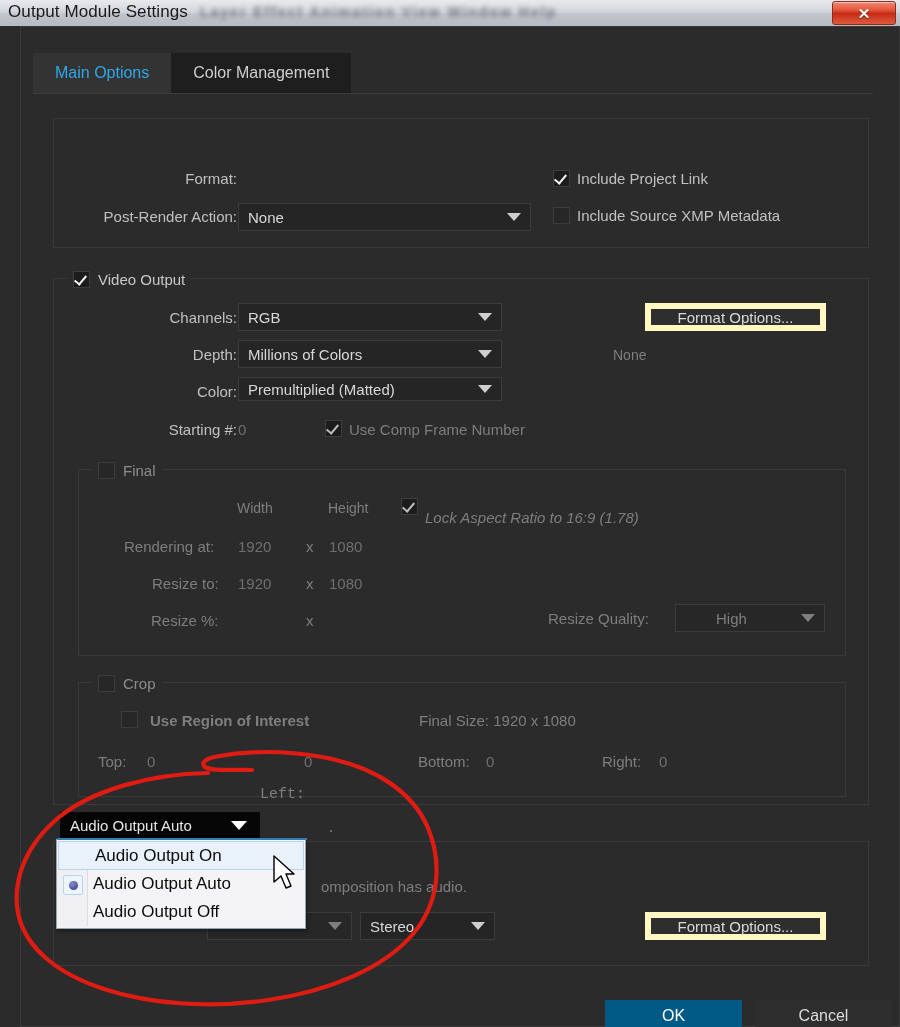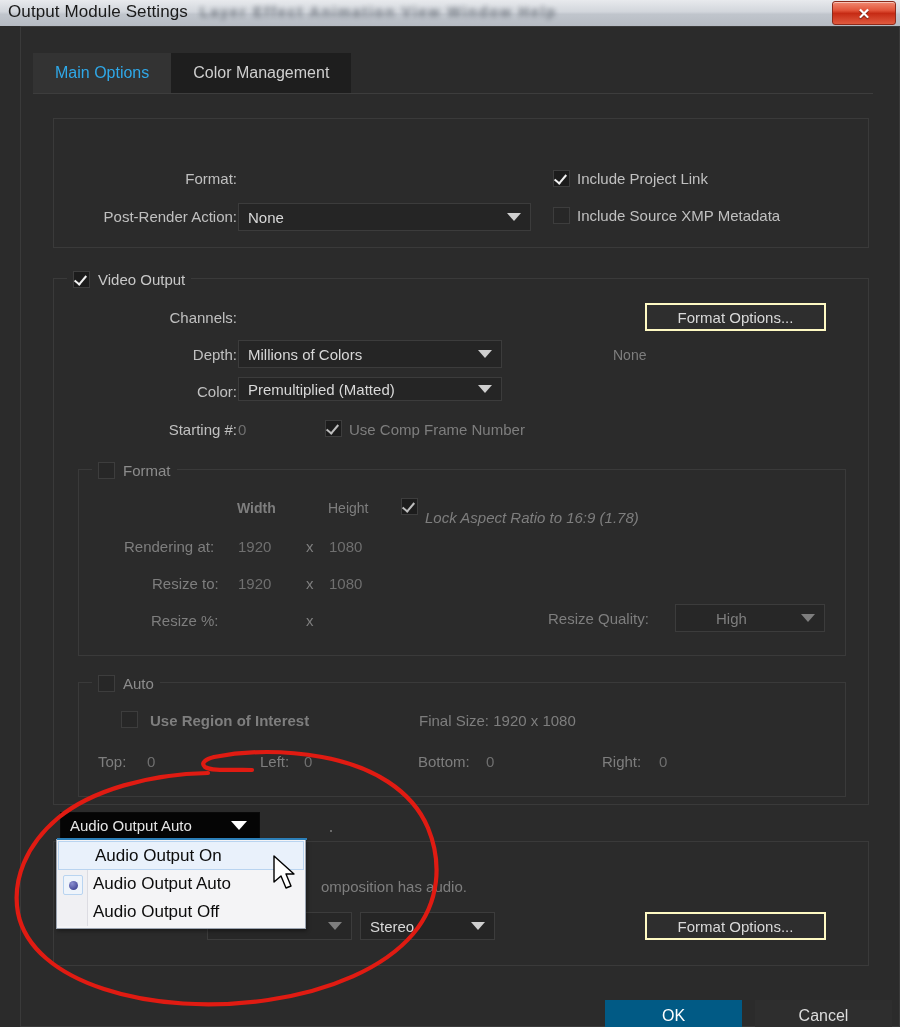--- a/index.html
+++ b/index.html
@@ -155,21 +155,21 @@
     width: 0; height: 0;
     border-left: 7px solid transparent;
     border-right: 7px solid transparent;
     border-top: 8px solid #cfcfcf;
   }
   .combo.dim .caret { border-top-color: #7e7e7e; }
 
   .btn {
     position: absolute;
     background: #2e2e2e;
-    border: 2px solid #fef9c3;
+    border: 6px solid #fef9c3;
     box-sizing: border-box;
     display: flex;
     align-items: center;
     justify-content: center;
     font-size: 15px;
     color: #d9d9d9;
   }
 
   
   .cbx {
@@ -361,20 +361,24 @@
   <div class="cbx unchecked" style="left:539px; top:181px;"></div>
   <div class="lbl" style="left:563px; top:181px;">Include Source XMP Metadata</div>
 
   <div class="panel" style="left:39px; top:252px; width:816px; height:527px;"></div>
   <div class="panel-legend" style="left:53px; top:243px;">
     <span class="cbx checked" style="position:relative; left:0; top:0; margin-right:8px;"></span>
     <span>Video Output</span>
   </div>
 
   <div class="lbl" style="left:120px; top:283px; width:103px; text-align:right;">Channels:</div>
+  <div class="combo" style="left:224px; top:277px; width:264px; height:28px;">
+    <span>RGB</span>
+    <i class="caret"></i>
+  </div>
 
   <div class="lbl" style="left:120px; top:320px; width:103px; text-align:right;">Depth:</div>
   <div class="combo" style="left:224px; top:314px; width:264px; height:28px;">
     <span>Millions of Colors</span>
     <i class="caret"></i>
   </div>
 
   <div class="lbl" style="left:120px; top:357px; width:103px; text-align:right;">Color:</div>
   <div class="combo" style="left:224px; top:351px; width:264px; height:24px;">
     <span>Premultiplied (Matted)</span>
@@ -387,24 +391,24 @@
   <div class="lbl dim" style="left:335px; top:395px;">Use Comp Frame Number</div>
 
   <div class="btn" style="left:631px; top:277px; width:181px; height:28px;">
     <span>Format Options...</span>
   </div>
   <div class="lbl dim" style="left:599px; top:321px; font-size:14px;">None</div>
 
   <div class="panel" style="left:64px; top:443px; width:768px; height:187px;"></div>
   <div class="panel-legend dim" style="left:78px; top:434px;">
     <span class="cbx unchecked" style="position:relative; left:0; top:0; margin-right:8px;"></span>
-    <span>Format</span>
-  </div>
-
-  <div class="lbl dim" style="left:223px; top:474px; font-size:14px;font-weight:bold;">Width</div>
+    <span>Final</span>
+  </div>
+
+  <div class="lbl dim" style="left:223px; top:474px; font-size:14px;">Width</div>
   <div class="lbl dim" style="left:314px; top:474px; font-size:14px;">Height</div>
 
   <div class="cbx checked dimcheck" style="left:387px; top:472px;"></div>
   <div class="lbl dim" style="left:411px; top:483px;font-style:italic;">Lock Aspect Ratio to 16:9 (1.78)</div>
 
   <div class="lbl dim" style="left:110px; top:512px;">Rendering at:</div>
   <div class="lbl value-dim" style="left:224px; top:512px;">1920</div>
   <div class="lbl dim" style="left:292px; top:512px;">x</div>
   <div class="lbl value-dim" style="left:315px; top:512px;">1080</div>
 
@@ -417,30 +421,30 @@
   <div class="lbl dim" style="left:292px; top:586px;">x</div>
   <div class="lbl dim" style="left:534px; top:584px;">Resize Quality:</div>
   <div class="combo dim" style="left:661px; top:578px; width:150px; height:28px;padding-left:40px;">
     <span>High</span>
     <i class="caret"></i>
   </div>
 
   <div class="panel" style="left:64px; top:656px; width:768px; height:115px;"></div>
   <div class="panel-legend dim" style="left:78px; top:647px;">
     <span class="cbx unchecked" style="position:relative; left:0; top:0; margin-right:8px;"></span>
-    <span>Auto</span>
+    <span>Crop</span>
   </div>
 
   <div class="cbx unchecked" style="left:107px; top:685px;"></div>
   <div class="lbl dim" style="left:136px; top:686px;font-weight:bold;">Use Region of Interest</div>
   <div class="lbl dim" style="left:405px; top:686px;">Final Size: 1920 x 1080</div>
 
   <div class="lbl dim" style="left:84px; top:727px;">Top:</div>
   <div class="lbl value-dim" style="left:133px; top:727px;">0</div>
-  <div class="lbl dim" style="left:246px; top:727px;">Left:</div>
+  <div class="lbl dim" style="left:246px; top:760px;font-family:Liberation Mono, monospace;">Left:</div>
   <div class="lbl value-dim" style="left:290px; top:727px;">0</div>
   <div class="lbl dim" style="left:404px; top:727px;">Bottom:</div>
   <div class="lbl value-dim" style="left:472px; top:727px;">0</div>
   <div class="lbl dim" style="left:588px; top:727px;">Right:</div>
   <div class="lbl value-dim" style="left:645px; top:727px;">0</div>
 
   <div class="panel" style="left:39px; top:815px; width:816px; height:125px;"></div>
 
   <div class="tiny-dot"></div>
 

